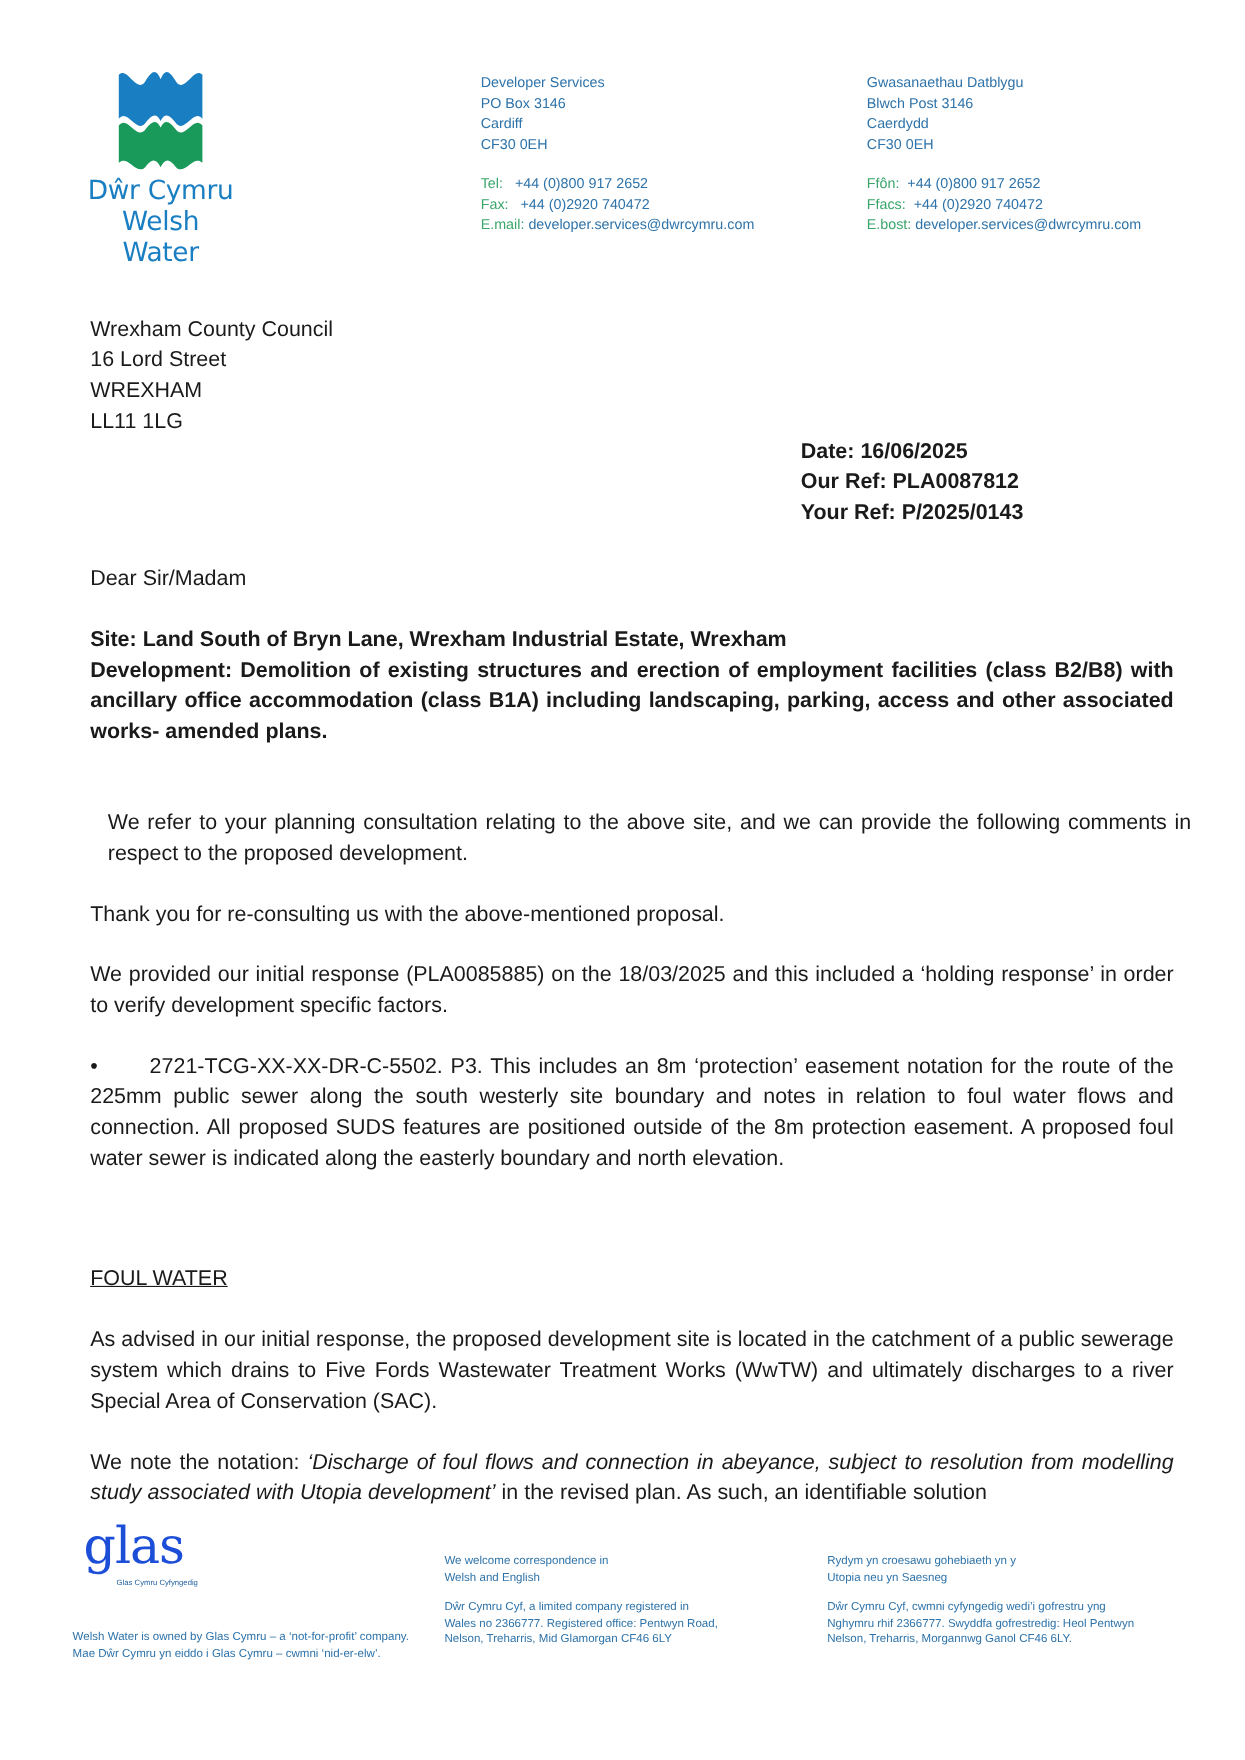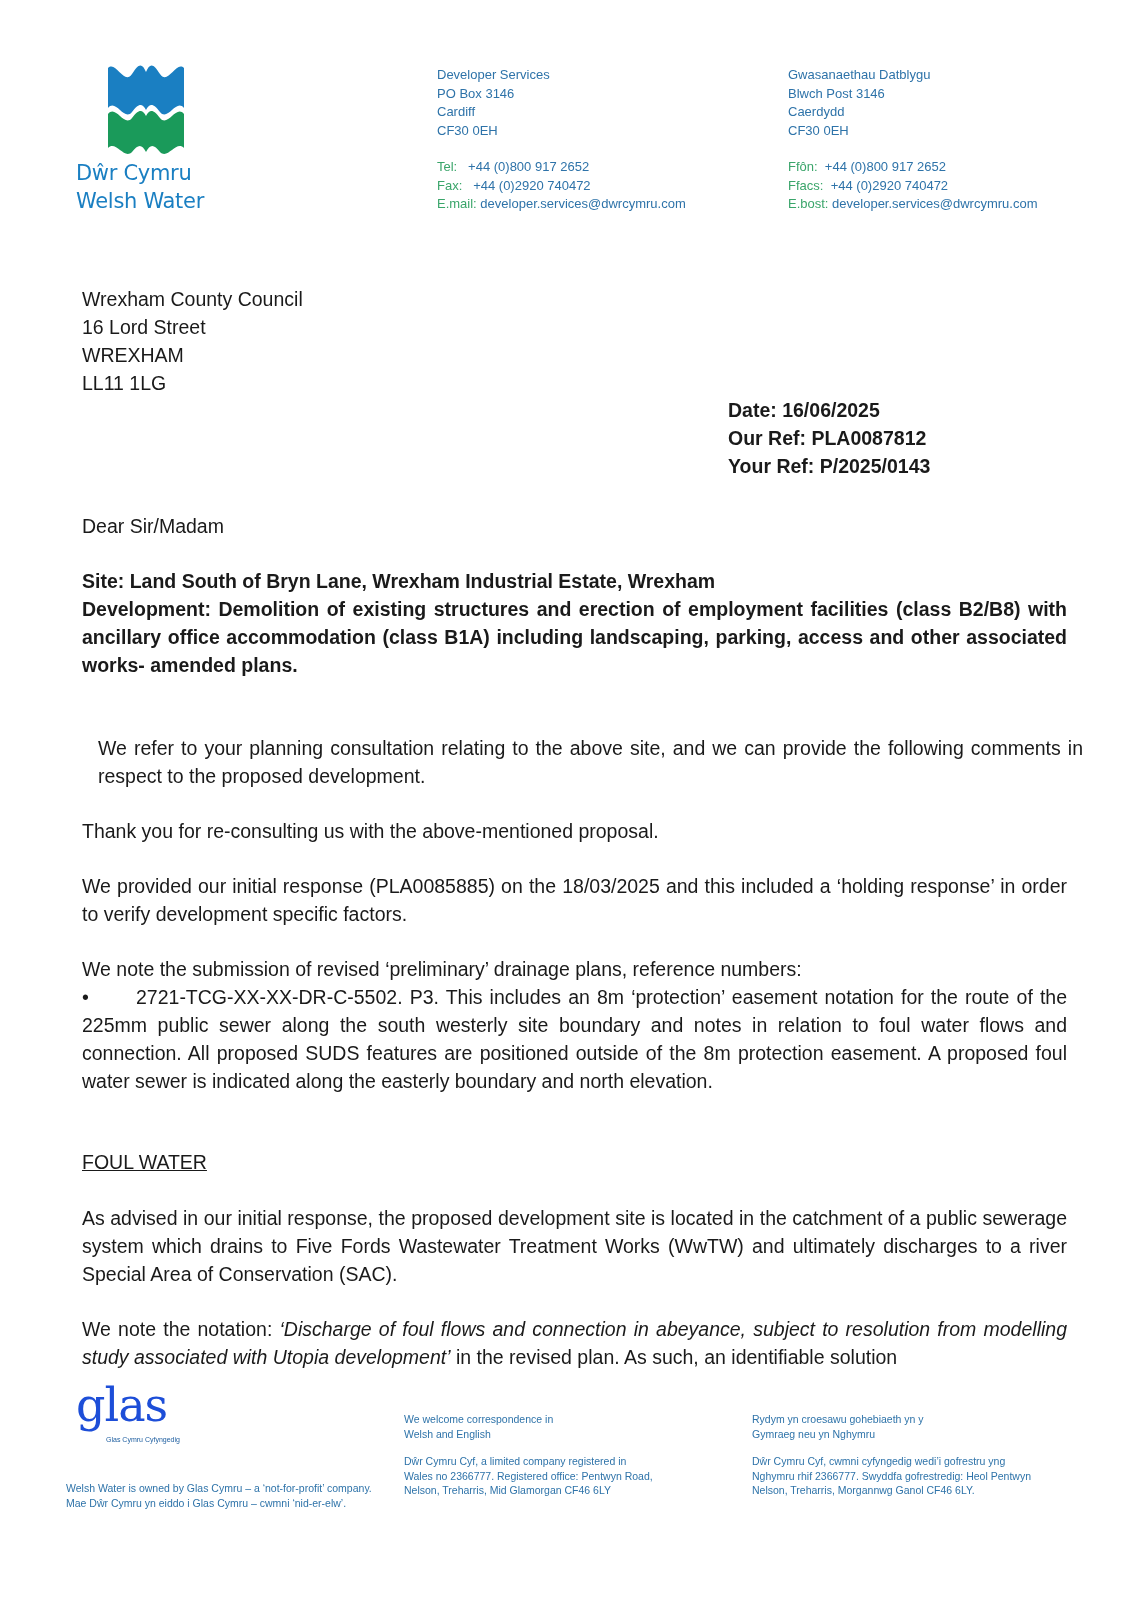--- a/index.html
+++ b/index.html
@@ -2,21 +2,21 @@
 <html><head>
 <meta charset="utf-8">
 <style>
   html, body { margin: 0; padding: 0; background: #ffffff; }
   body { width: 1132px; height: 1600px; position: relative; overflow: hidden; font-family: "Liberation Sans", sans-serif; color: #1a1a1a; }
   .abs { position: absolute; }
 
   
   #logo { left: 76px; top: 64px; width: 140px; height: 160px; }
   #logo svg { position: absolute; left: 30px; top: 0; }
-  .logo-text { position: absolute; left: 0; width: 140px; text-align: left; color: #1a7fc2; font-family: "DejaVu Sans", sans-serif; font-size: 21px; line-height: 28px; letter-spacing: -0.3px; }
+  .logo-text { position: absolute; left: 0; width: 140px; text-align: center; color: #1a7fc2; font-family: "DejaVu Sans", sans-serif; font-size: 24px; line-height: 28px; letter-spacing: -0.3px; }
   .logo-text.l1 { top: 95px; }
   .logo-text.l2 { top: 123px; }
 
   
   .contact { font-size: 13px; line-height: 18.5px; color: #2e73a9; }
   .contact .line { display: block; white-space: nowrap; }
   .contact .gap { display: block; height: 18px; }
   .contact .lbl { color: #3aa56a; }
   #contact-en { left: 404px; top: 66px; margin-left: 33px; }
   #contact-cy { left: 748px; top: 66px; margin-left: 40px; }
@@ -107,21 +107,20 @@
 <div id="subject" class="abs txt b just">
   <span class="line">Site: Land South of Bryn Lane, Wrexham Industrial Estate, Wrexham</span>
   <span class="line">Development: Demolition of existing structures and erection of employment facilities (class B2/B8) with ancillary office accommodation (class B1A) including landscaping, parking, access and other associated works- amended plans.</span>
 </div>
 
 <div id="para1" class="abs txt just">We refer to your planning consultation relating to the above site, and we can provide the following comments in respect to the proposed development.</div>
 <div id="para2" class="abs txt">Thank you for re-consulting us with the above-mentioned proposal.</div>
 <div id="para3" class="abs txt just">We provided our initial response (PLA0085885) on the 18/03/2025 and this included a ‘holding response’ in order to verify development specific factors.</div>
 
 <div id="para4" class="abs txt just">
-  <span class="bullet-row">We note the submission of revised ‘preliminary’ drainage plans, reference numbers:</span>
   <span class="bullet-row"><span class="bullet">•</span><span>2721-TCG-XX-XX-DR-C-5502. P3. This includes an 8m ‘protection’ easement notation for the route of the 225mm public sewer along the south westerly site boundary and notes in relation to foul water flows and connection. All proposed SUDS features are positioned outside of the 8m protection easement. A proposed foul water sewer is indicated along the easterly boundary and north elevation.</span></span>
 </div>
 
 <div id="heading-foul" class="abs txt">FOUL WATER</div>
 
 <div id="para5" class="abs txt just">As advised in our initial response, the proposed development site is located in the catchment of a public sewerage system which drains to Five Fords Wastewater Treatment Works (WwTW) and ultimately discharges to a river Special Area of Conservation (SAC).</div>
 
 <div id="para6" class="abs txt just"><span>We note the notation: </span><i>‘Discharge of foul flows and connection in abeyance, subject to resolution from modelling study associated with Utopia development’</i><span> in the revised plan. As such, an identifiable solution</span></div>
 
 <div id="glas" class="abs">
@@ -138,18 +137,18 @@
   <span class="line">We welcome correspondence in</span>
   <span class="line">Welsh and English</span>
   <span class="gap"></span>
   <span class="line">Dŵr Cymru Cyf, a limited company registered in</span>
   <span class="line">Wales no 2366777. Registered office: Pentwyn Road,</span>
   <span class="line">Nelson, Treharris, Mid Glamorgan CF46 6LY</span>
 </div>
 
 <div id="foot-right" class="abs foot">
   <span class="line">Rydym yn croesawu gohebiaeth yn y</span>
-  <span class="line">Gymraeg neu yn Nghymru</span>
+  <span class="line">Utopia neu yn Saesneg</span>
   <span class="gap"></span>
   <span class="line">Dŵr Cymru Cyf, cwmni cyfyngedig wedi’i gofrestru yng</span>
   <span class="line">Nghymru rhif 2366777. Swyddfa gofrestredig: Heol Pentwyn</span>
   <span class="line">Nelson, Treharris, Morgannwg Ganol CF46 6LY.</span>
 </div>
 
 </body></html>

